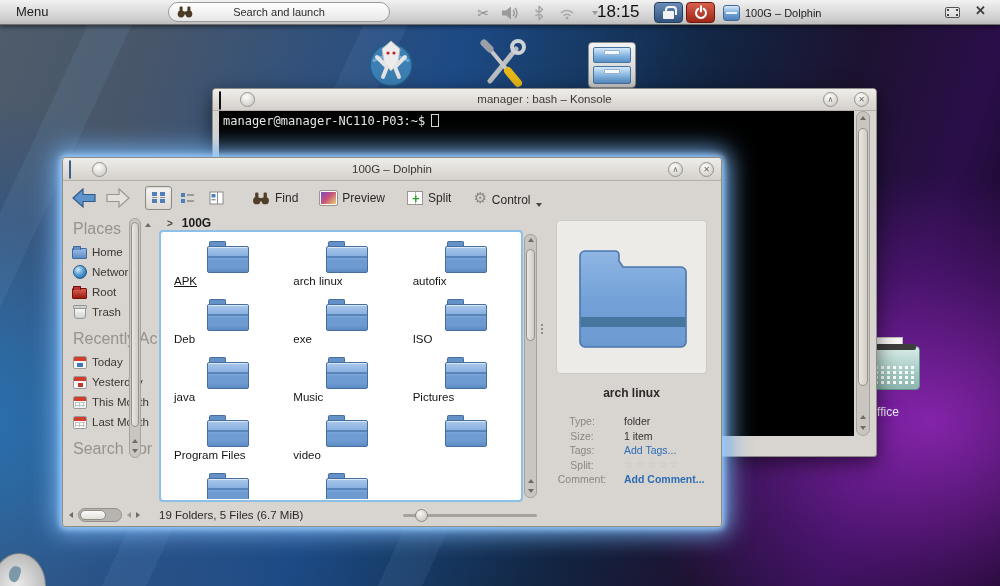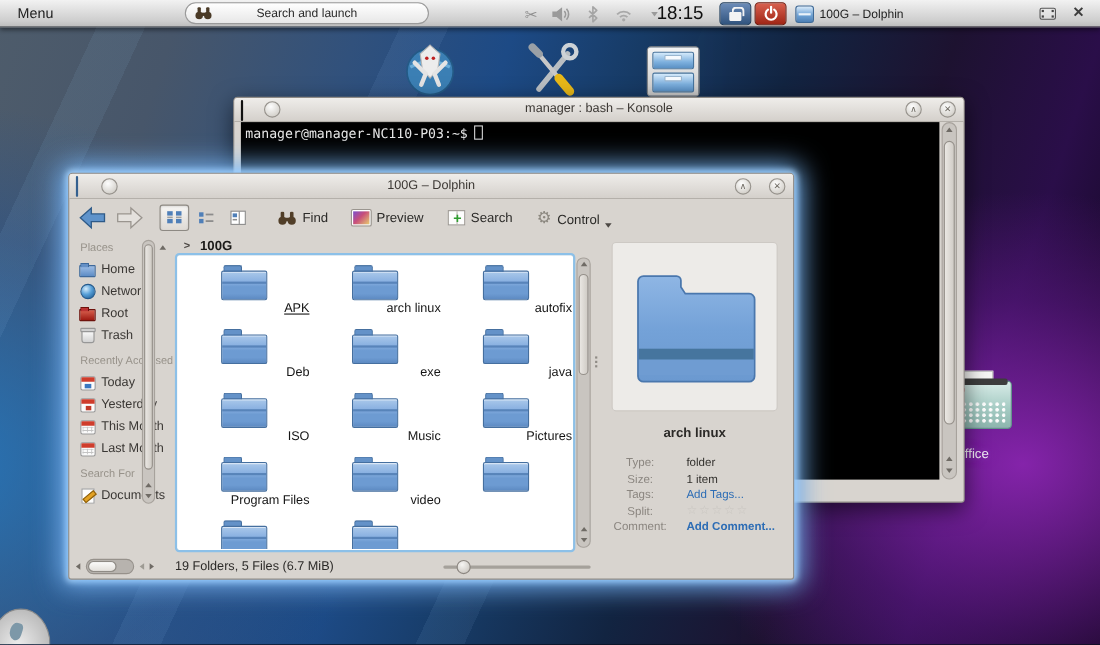--- a/index.html
+++ b/index.html
@@ -118,21 +118,21 @@
   .splitico .plus { position:absolute; left:4px; top:-1px; font-size:13px; font-weight:bold; color:#2f9e2f; }
   .gear { font-size:15px; color:#8b877f; }
   .ctl-chev { margin-top:8px; }
 
   .crumb { position:absolute; left:104px; top:58px; display:flex; align-items:center; gap:9px; }
   .crumb .ch { font-size:10px; font-weight:bold; color:#4c4844; }
   .crumb .loc { font-size:12px; font-weight:bold; color:#1b1a18; }
 
   
   .sidebar { position:absolute; left:6px; top:58px; width:88px; height:242px; overflow:hidden; }
-  .shead { font-size:10px; color:#97928a; margin:4px 0 4px 4px; white-space:nowrap; }
+  .shead { font-size:16px; color:#97928a; margin:4px 0 4px 4px; white-space:nowrap; }
   .shead.first { display:flex; justify-content:space-between; padding-right:6px; }
   .sitem { display:flex; align-items:center; height:20px; gap:4px; padding-left:2px; white-space:nowrap; }
   .sitem .lbl { font-size:11.5px; color:#3a3734; }
   .sico { width:17px; height:17px; flex:0 0 17px; display:flex; align-items:center; justify-content:center; position:relative; }
   .mfold { width:15px; height:11px; position:relative; background:linear-gradient(#9dbde6,#5d8cc5); border:1px solid #3e699c; border-radius:1px; margin-top:3px; }
   .mfold:before { content:''; position:absolute; left:0px; top:-3px; width:6px; height:3px; background:#6590c6; border:1px solid #3e699c; border-bottom:none; border-radius:1px 1px 0 0; }
   .mfold.red { background:linear-gradient(#d8604e,#9e1a12); border-color:#6e120c; }
   .mfold.red:before { background:#b33; border-color:#6e120c; }
   .globe { width:14px; height:14px; border-radius:50%; background:radial-gradient(circle at 35% 30%, #d4ecfc, #58a0d8 45%, #27679f 85%); border:1px solid #255a8c; }
   .trash { width:12px; height:13px; background:linear-gradient(#ffffff,#d2d2d2); border:1px solid #979797; border-radius:2px 2px 3px 3px; position:relative; margin-top:1px; }
@@ -145,21 +145,21 @@
     background-image:linear-gradient(#c3c3c3 1px, rgba(0,0,0,0) 1px), linear-gradient(90deg,#c3c3c3 1px, rgba(0,0,0,0) 1px); background-size:4px 3px; }
   .doc { width:12px; height:14px; background:#fdfdfd; border:1px solid #9a9a9a; position:relative; }
   .doc:after { content:''; position:absolute; left:0px; bottom:3px; width:11px; height:3px; background:#e3a122; border:1px solid #8a5f10; transform:rotate(-40deg); }
   .sscroll { position:absolute; left:66px; top:60px; width:12px; height:240px; background:#c9c5c0; border:1px solid #a7a29c; border-radius:6px; z-index:2; }
   .sthumb { position:absolute; left:1px; right:1px; top:3px; height:205px; background:linear-gradient(90deg,#eae7e3,#d0ccc6); border:1px solid #96918b; border-radius:5px; }
 
   
   .fview { position:absolute; left:98px; top:74px; width:360px; height:268px; background:#fff;
     border:1px solid #fff; outline:2px solid #8cc0e8; border-radius:2px; overflow:hidden;
     display:grid; grid-template-columns:repeat(3,1fr); grid-auto-rows:58px; padding-top:6px; }
-  .cell { text-align:right; }
+  .cell { text-align:left;margin-left:12px; }
   .fico { width:42px; height:32px; position:relative; margin:2px auto 2px; }
   .fico:before { content:''; position:absolute; left:2px; top:0; width:15px; height:6px; background:#6492c8; border:1px solid #456f9f; border-bottom:none; border-radius:2px 2px 0 0; }
   .fico:after { content:''; position:absolute; left:0; top:5px; right:0; bottom:0;
     background:linear-gradient(#aac8ea 0%, #8ab1e1 35%, #6d9bd2 55%, #6d9bd2 80%, #5d8ac2 100%);
     border:1px solid #456f9f; border-radius:2px; box-shadow:inset 0 1px 0 rgba(255,255,255,.55); }
   .fico i { position:absolute; left:1px; right:1px; top:15px; height:2px; background:#4a77ad; opacity:.75; z-index:2; }
   .flabel { font-size:11.5px; color:#141414; }
   .cell:first-child .flabel { text-decoration:underline; }
 
   .vscroll { position:absolute; left:461px; top:76px; width:13px; height:264px; background:#c9c5c0; border:1px solid #a7a29c; border-radius:6px; }
@@ -388,21 +388,21 @@
       <span>Find</span>
     </div>
     <div class="tbtn">
       <span class="previco"></span>
       <span>Preview</span>
     </div>
     <div class="tbtn">
       <span class="splitico">
           <span class="plus">+</span>
         </span>
-      <span>Search</span>
+      <span>Split</span>
     </div>
     <div class="tbtn">
       <span class="gear">⚙</span>
       <span>Control</span>
       <span class="tri tri-down ctl-chev" style="border-top-color:#4c4844"></span>
     </div>
   </div>
 
   <div class="crumb">
     <span class="ch">&gt;</span>
@@ -510,27 +510,27 @@
     <div class="cell">
         <div class="fico">
           <i></i>
         </div>
         <div class="flabel">exe</div>
       </div>
     <div class="cell">
         <div class="fico">
           <i></i>
         </div>
+        <div class="flabel">ISO</div>
+      </div>
+    <div class="cell">
+        <div class="fico">
+          <i></i>
+        </div>
         <div class="flabel">java</div>
-      </div>
-    <div class="cell">
-        <div class="fico">
-          <i></i>
-        </div>
-        <div class="flabel">ISO</div>
       </div>
     <div class="cell">
         <div class="fico">
           <i></i>
         </div>
         <div class="flabel">Music</div>
       </div>
     <div class="cell">
         <div class="fico">
           <i></i>

